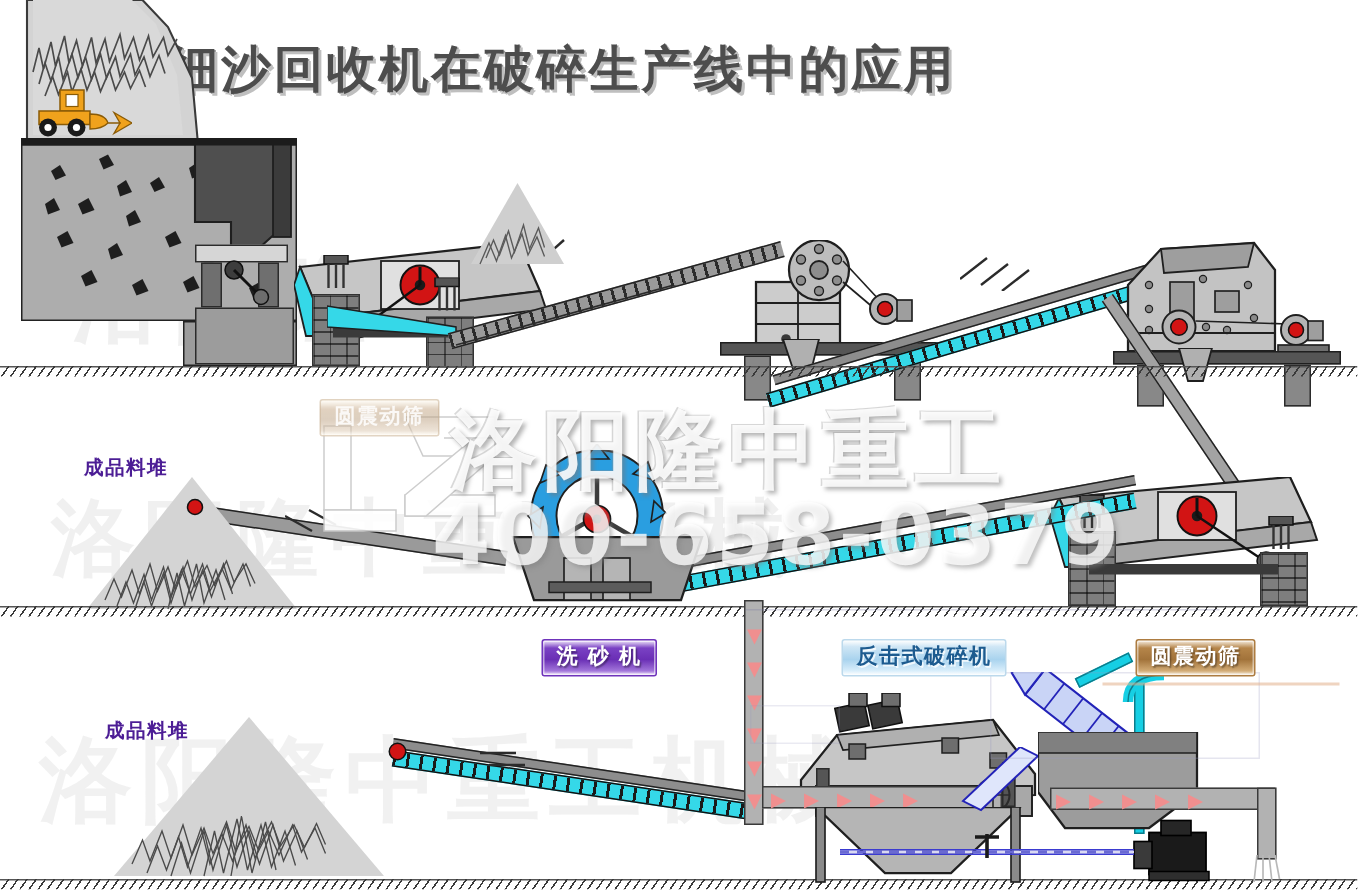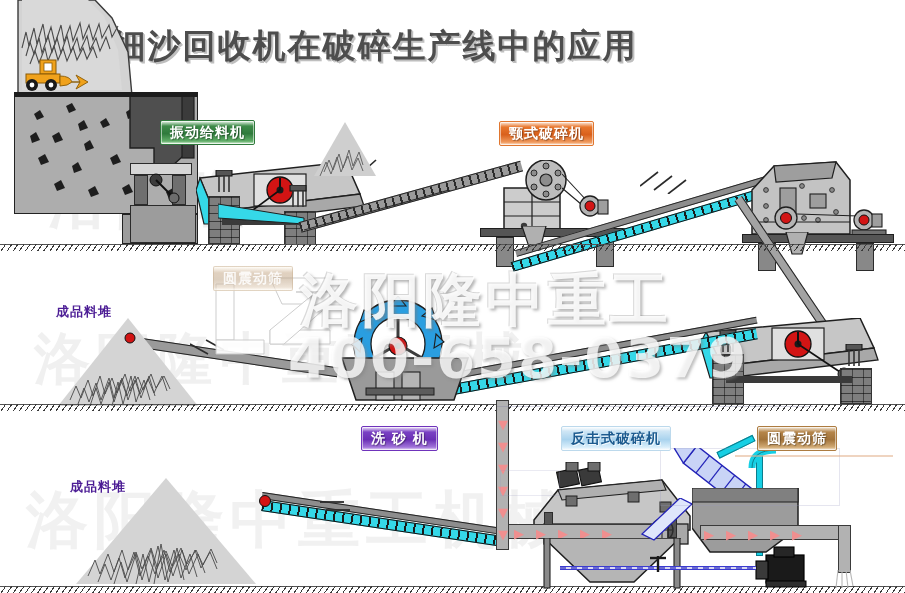--- a/index.html
+++ b/index.html
@@ -604,22 +604,20 @@
       <polygon points="4,70 52,70 52,84 4,84"></polygon>
       <polygon points="58,8 118,8 118,22 84,22 118,22 118,34 70,34"></polygon>
       <polygon points="58,60 118,60 118,74 58,74"></polygon>
       <polygon points="118,22 118,34 72,74 58,74 58,60 104,22"></polygon>
     </g>
   </svg>
 
   <div class="wm-main">洛阳隆中重工</div>
   <div class="wm-phone">400-658-0379</div>
 
-  <div class="chip chip-green" style="left:160px; top:120px;">振动给料机</div>
-  <div class="chip chip-orange" style="left:499px; top:121px;">颚式破碎机</div>
   <div class="chip chip-faded" style="left:213px; top:266px;">圆震动筛</div>
   <div class="chip chip-purple" style="left:361px; top:426px;">洗 砂 机</div>
   <div class="chip chip-blue" style="left:561px; top:426px;">反击式破碎机</div>
   <div class="chip chip-brown" style="left:757px; top:426px;">圆震动筛</div>
 
   <div class="ptext" style="left:56px; top:303px;">成品料堆</div>
   <div class="ptext" style="left:70px; top:478px;">成品料堆</div>
 
 </div>
 

